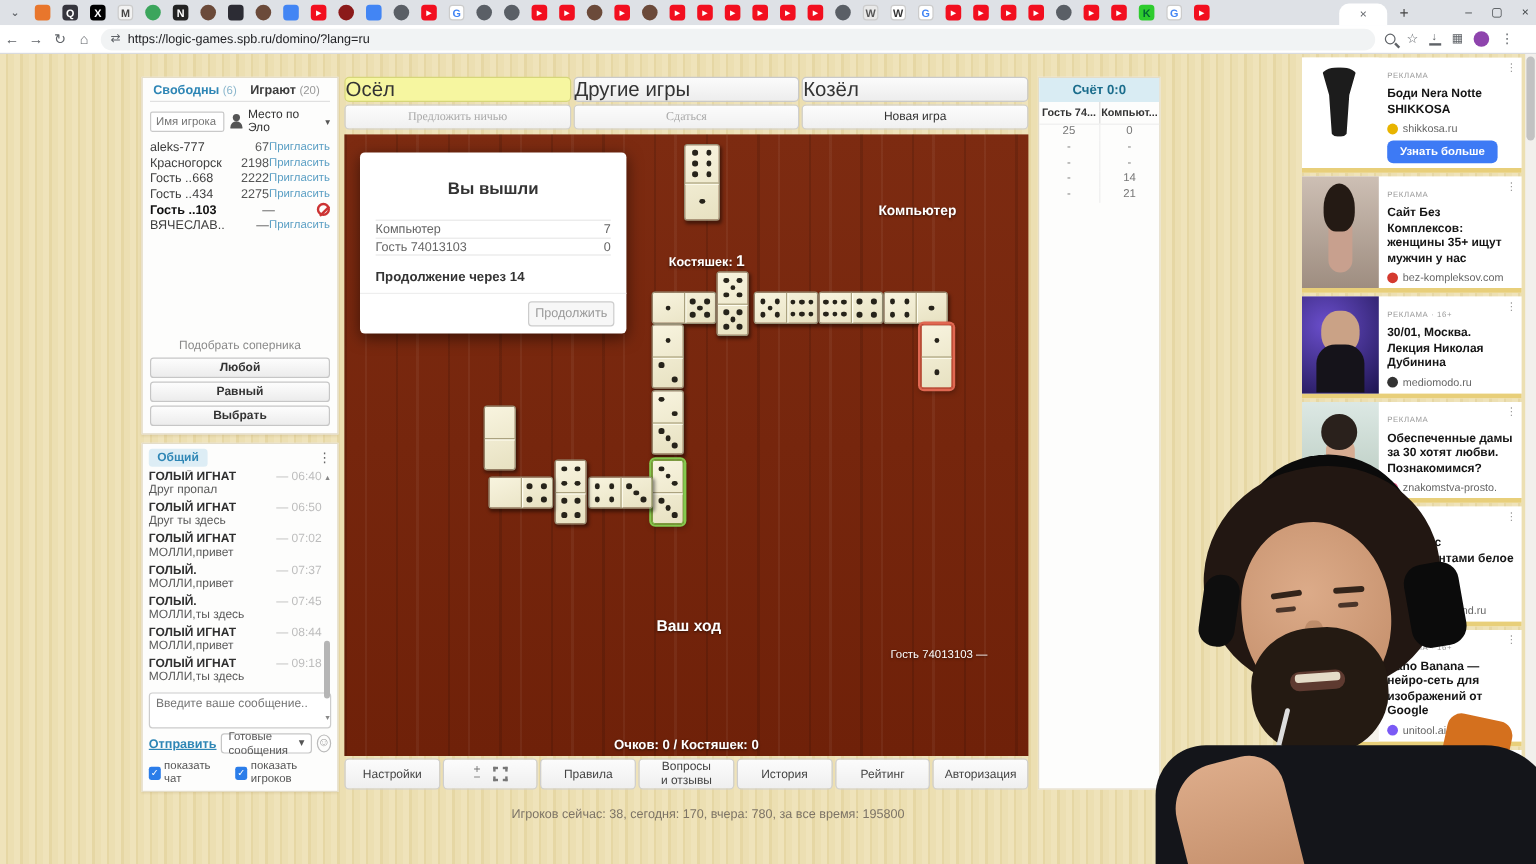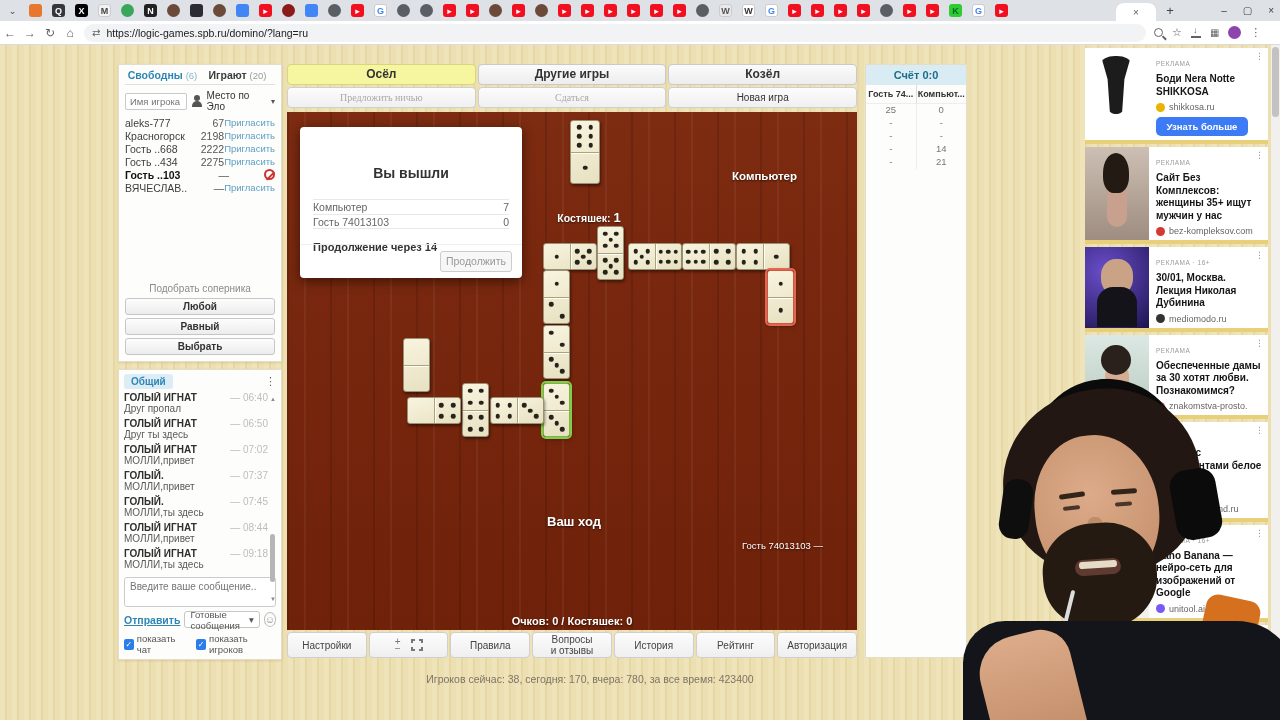--- a/index.html
+++ b/index.html
@@ -81,21 +81,21 @@
   .chat-actions { display:flex; align-items:center; margin-top:4px; gap:4px; }
   .send-link { color:#2e86b5; font-size:10.5px; font-weight:bold; text-decoration:underline; }
   .presets { border:1px solid #c6c6c6; border-radius:3px; height:17px; display:flex; align-items:center; gap:4px; padding:0 5px; font-size:9.5px; color:#555; background:#fff; }
   .smiley { width:15px; height:15px; border:1px solid #bbb; border-radius:50%; color:#999; font-size:10px; text-align:center; line-height:13px; }
   .chat-checks { display:flex; margin-top:5px; gap:10px; }
   .chk { display:flex; align-items:center; gap:3px; font-size:9.5px; color:#555; }
   .chk .box { width:11px; height:11px; background:#2b7de9; border-radius:2px; color:#fff; font-size:8px; text-align:center; line-height:11px; }
 
   
   .game-tabs { position:absolute; left:287px; top:19px; width:570px; display:flex; gap:2px; }
-  .gtab { flex:1; height:21px; border:1px solid #c9c9c9; border-radius:4px; background:linear-gradient(#fbfbfb,#ededed); font-size:12px; font-weight:bold; color:#333; text-align:center; line-height:19px; }
+  .gtab { flex:1; height:21px; border:1px solid #c9c9c9; border-radius:4px; background:linear-gradient(#fbfbfb,#ededed); font-size:17px; font-weight:normal; color:#333; line-height:19px; }
   .gtab.on { background:#f6f6a0; border-color:#d6d67a; }
   .game-actions { position:absolute; left:287px; top:42px; width:570px; display:flex; gap:2px; }
   .gact { flex:1; height:21px; border:1px solid #cfcfcf; border-radius:4px; background:linear-gradient(#fcfcfc,#f0f0f0); font-size:10px; color:#333; text-align:center; line-height:19px; }
   .gact.dis { color:#aaa;font-family:Liberation Serif, serif; }
   .board { position:absolute; left:287px; top:67px; width:570px; height:518px;
     background:
       repeating-linear-gradient(90deg, rgba(0,0,0,.12) 0 2px, rgba(0,0,0,0) 2px 17px, rgba(255,255,255,.05) 17px 19px, rgba(0,0,0,0) 19px 43px),
       linear-gradient(#7d2b11,#6f2109);
     overflow:hidden;
   }
@@ -105,21 +105,21 @@
   .domino.dv { width:27px; height:54px; flex-direction:column; }
   .domino.dh { width:54px; height:27px; flex-direction:row; }
   .domino.dbig { width:30px; height:64px; }
   .dhalf { flex:1; position:relative; }
   .dv .dhalf + .dhalf { border-top:1px solid #aba27f; box-shadow:inset 0 1px 0 #fffef2; }
   .dh .dhalf + .dhalf { border-left:1px solid #aba27f; box-shadow:inset 1px 0 0 #fffef2; }
   .pip { position:absolute; width:4.5px; height:4.5px; border-radius:50%; background:#26231a; transform:translate(-50%,-50%); }
   .hl-green { box-shadow:0 0 0 2px #85c94d, 1px 2px 5px rgba(0,0,0,.4); border-color:#7ab545; }
   .hl-red { box-shadow:0 0 0 2px #e06852, 1px 2px 5px rgba(0,0,0,.4); border-color:#cf5742; }
 
-  .dialog { position:absolute; left:13px; top:15px; width:222px; height:151px; background:#fff; border-radius:4px; box-shadow:0 3px 12px rgba(0,0,0,.5); padding:16px 13px; }
+  .dialog { position:absolute; left:13px; top:15px; width:222px; height:151px; background:#fff; border-radius:4px; box-shadow:0 3px 12px rgba(0,0,0,.5); padding:0 13px; }
   .dlg-title { text-align:center; font-size:14px; font-weight:bold; color:#333; margin-top:22px; }
   .dlg-rows { margin-top:18px; }
   .dlg-row { display:flex; font-size:10.5px; color:#666; height:15px; align-items:center; border-top:1px solid #e8e8e8; }
   .dlg-row:last-child { border-bottom:1px solid #e8e8e8; }
   .dlg-row .sc { margin-left:auto; }
   .dlg-countdown { font-size:11px; font-weight:bold; color:#333; margin-top:12px; }
   .dlg-footer { position:absolute; left:0; right:0; bottom:0; height:34px; border-top:1px solid #eee; }
   .dlg-btn { position:absolute; right:10px; top:6px; width:72px; height:21px; background:#f7f7f7; border:1px solid #ccc; border-radius:3px; color:#9a9a9a; font-size:10.5px; text-align:center; line-height:19px; }
 
   .btoolbar { position:absolute; left:287px; top:587px; width:570px; display:flex; gap:2px; }
@@ -723,21 +723,21 @@
               <span class="ad-dico" style="background: rgb(122, 90, 245);"></span>
               <span>unitool.ai</span>
             </div></div>
         </div>
         <div class="ad">
           <div class="ad-img ai-covered"></div>
           <div class="ad-body"><span class="ad-label">РЕКЛАМА · 16+</span><span class="ad-kebab">⋮</span><div class="ad-title">ный Гамлет<br>льных<br>варя</div></div>
         </div>
       </div>
 
-    <div class="stats-line">Игроков сейчас: 38, сегодня: 170, вчера: 780, за все время: 423400</div>
+    <div class="stats-line">Игроков сейчас: 38, сегодня: 170, вчера: 780, за все время: 195800</div>
 
     <div class="webcam">
       <div class="p-band"></div>
       <div class="p-hair"></div>
       <div class="p-cup-l"></div>
       <div class="p-cup-r"></div>
       <div class="p-face"></div>
       <div class="p-brow-l"></div>
       <div class="p-brow-r"></div>
       <div class="p-eye-l"></div>

